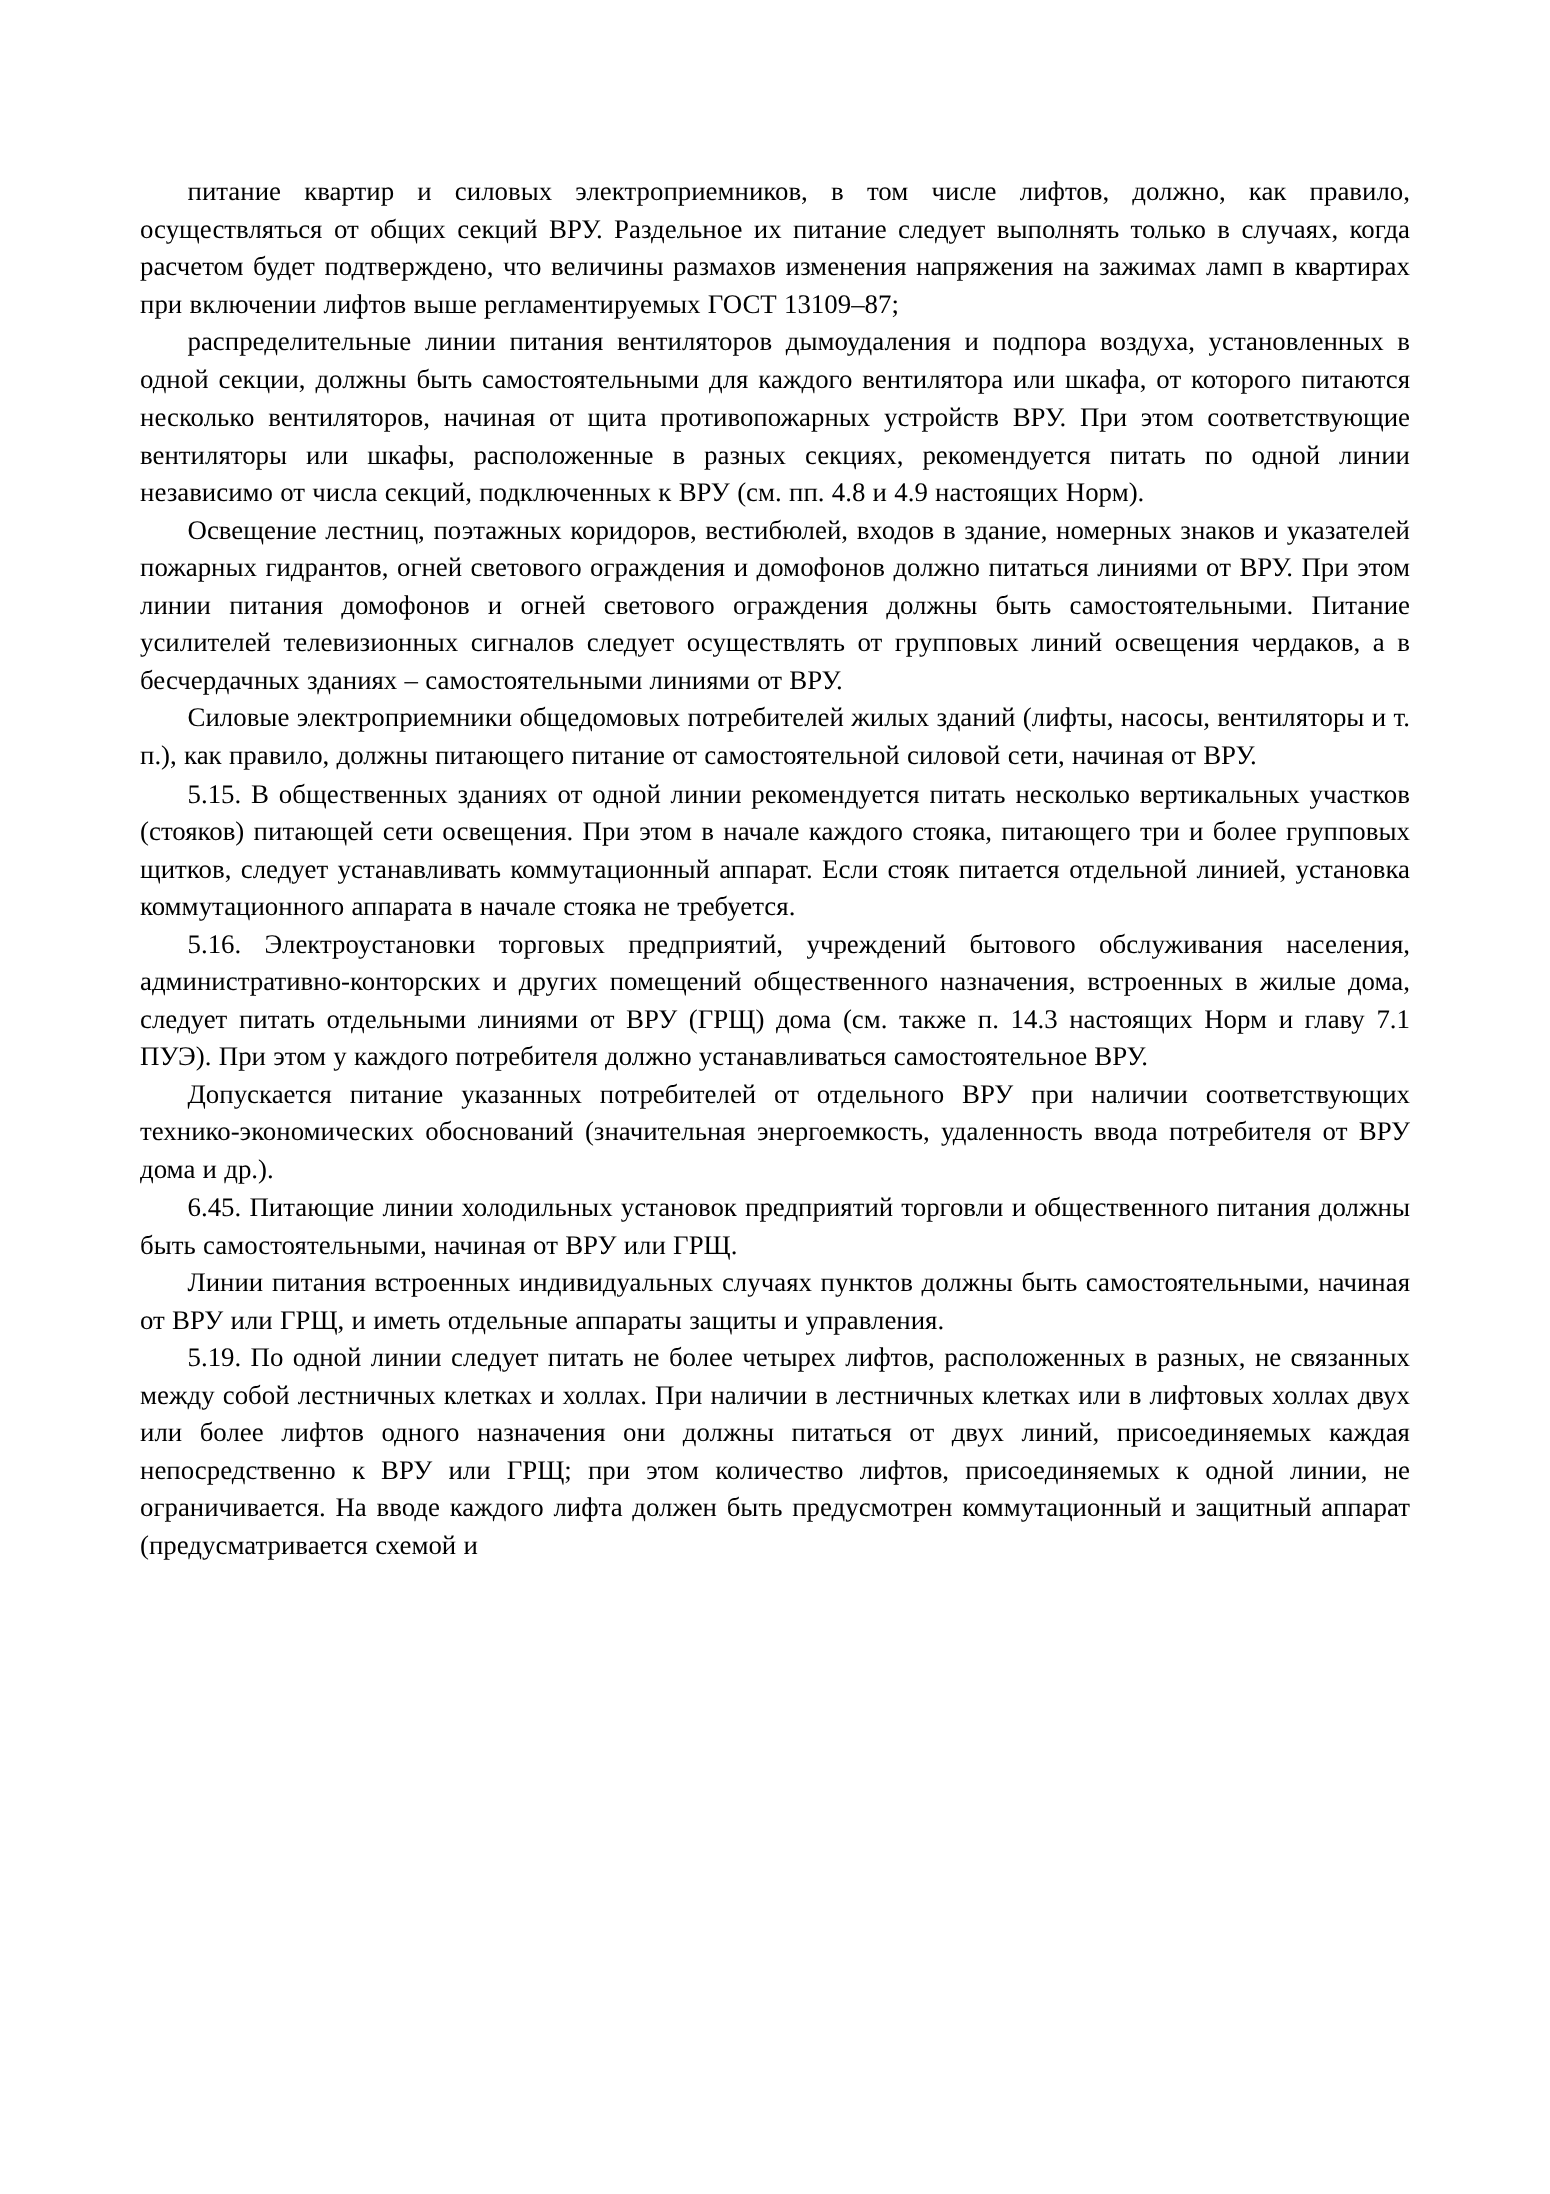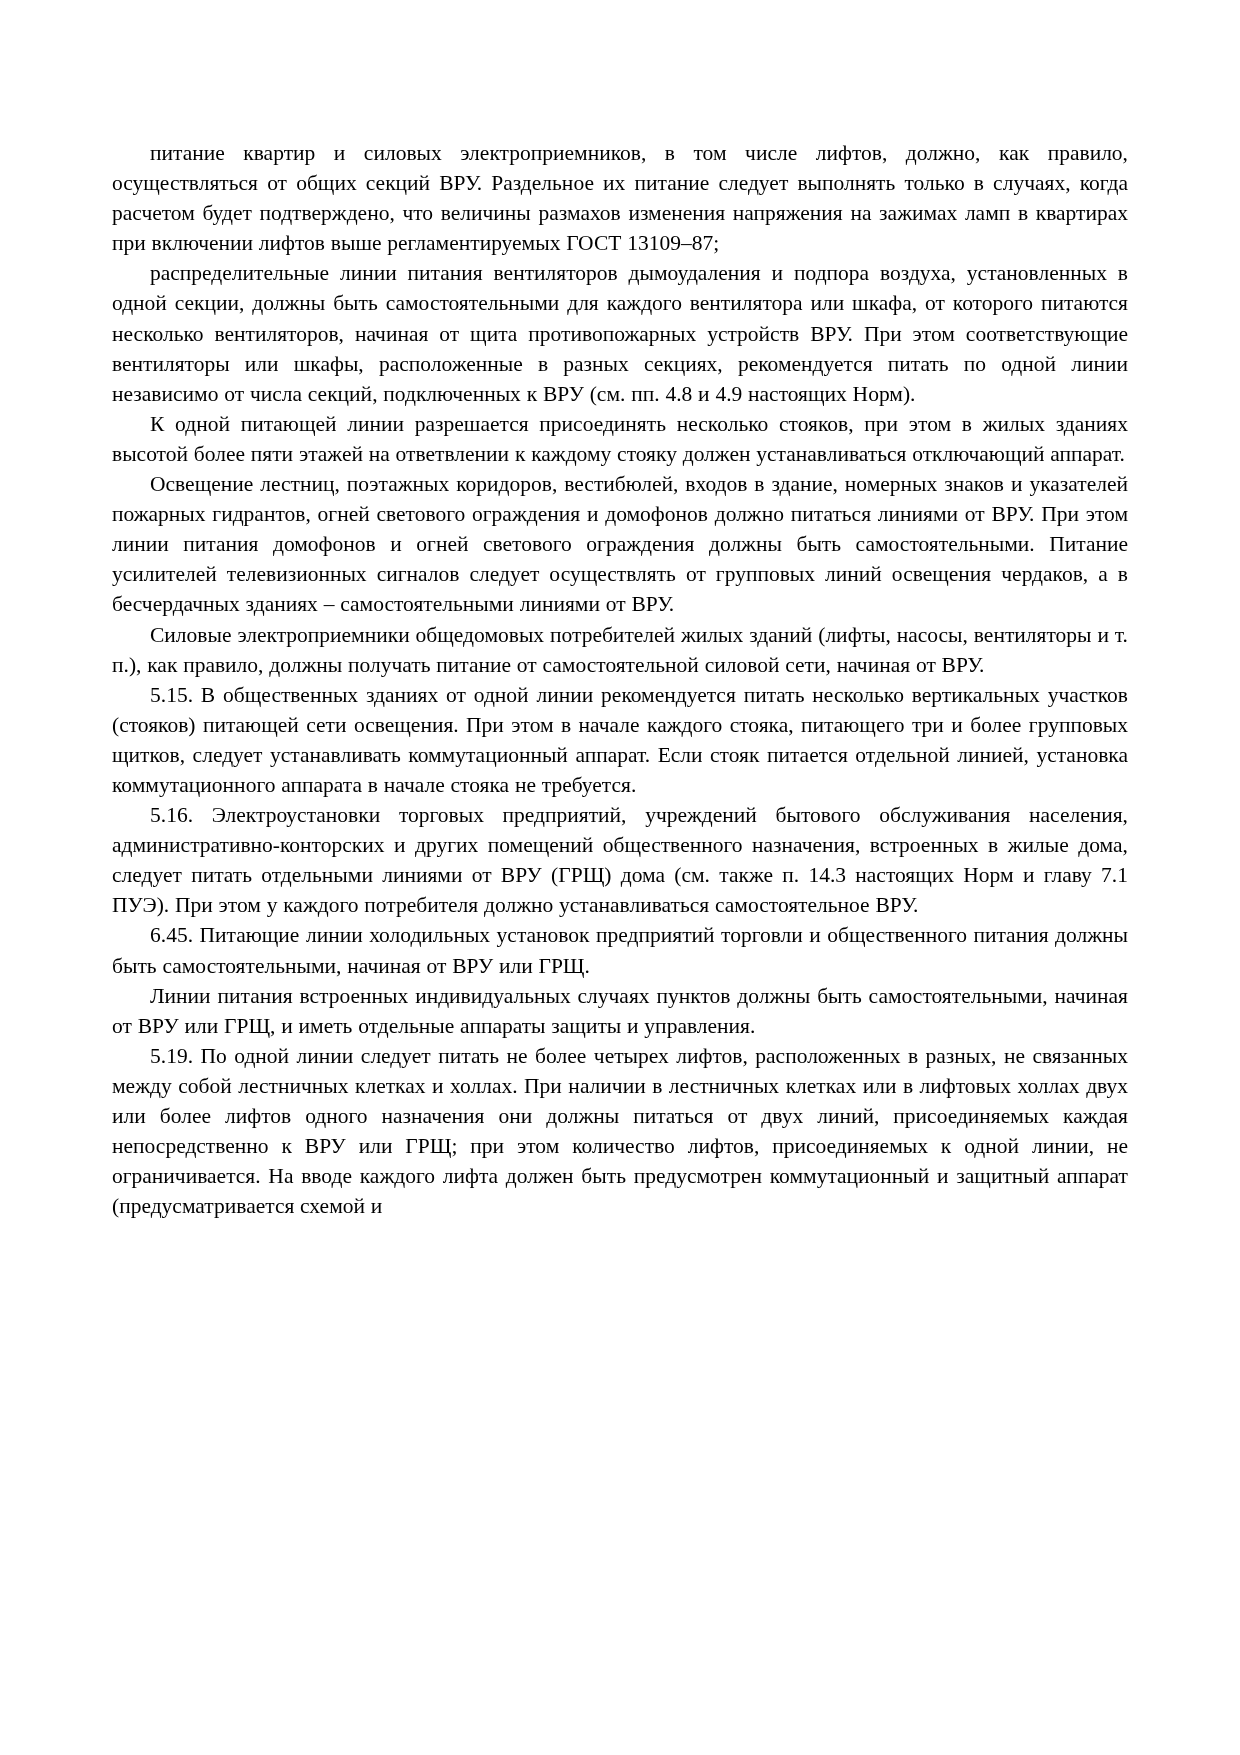--- a/index.html
+++ b/index.html
@@ -40,22 +40,22 @@
     margin-bottom: 0;
   }
 </style>
 </head>
 <body>
 
 <div class="page">
   <div class="doc-body">
     <p class="para">питание квартир и силовых электроприемников, в том числе лифтов, должно, как правило, осуществляться от общих секций ВРУ. Раздельное их питание следует выполнять только в случаях, когда расчетом будет подтверждено, что величины размахов изменения напряжения на зажимах ламп в квартирах при включении лифтов выше регламентируемых ГОСТ 13109–87;</p>
     <p class="para">распределительные линии питания вентиляторов дымоудаления и подпора воздуха, установленных в одной секции, должны быть самостоятельными для каждого вентилятора или шкафа, от которого питаются несколько вентиляторов, начиная от щита противопожарных устройств ВРУ. При этом соответствующие вентиляторы или шкафы, расположенные в разных секциях, рекомендуется питать по одной линии независимо от числа секций, подключенных к ВРУ (см. пп. 4.8 и 4.9 настоящих Норм).</p>
-    <p class="para">К одной питающей линии разрешается присоединять несколько стояков, при этом в жилых зданиях высотой более пяти этажей на ответвлении к каждому стояку должен устанавливаться отключающий аппарат.</p>
     <p class="para">Освещение лестниц, поэтажных коридоров, вестибюлей, входов в здание, номерных знаков и указателей пожарных гидрантов, огней светового ограждения и домофонов должно питаться линиями от ВРУ. При этом линии питания домофонов и огней светового ограждения должны быть самостоятельными. Питание усилителей телевизионных сигналов следует осуществлять от групповых линий освещения чердаков, а в бесчердачных зданиях – самостоятельными линиями от ВРУ.</p>
-    <p class="para">Силовые электроприемники общедомовых потребителей жилых зданий (лифты, насосы, вентиляторы и т. п.), как правило, должны получать питание от самостоятельной силовой сети, начиная от ВРУ.</p>
+    <p class="para">Силовые электроприемники общедомовых потребителей жилых зданий (лифты, насосы, вентиляторы и т. п.), как правило, должны питающего питание от самостоятельной силовой сети, начиная от ВРУ.</p>
     <p class="para">5.15. В общественных зданиях от одной линии рекомендуется питать несколько вертикальных участков (стояков) питающей сети освещения. При этом в начале каждого стояка, питающего три и более групповых щитков, следует устанавливать коммутационный аппарат. Если стояк питается отдельной линией, установка коммутационного аппарата в начале стояка не требуется.</p>
     <p class="para">5.16. Электроустановки торговых предприятий, учреждений бытового обслуживания населения, административно-конторских и других помещений общественного назначения, встроенных в жилые дома, следует питать отдельными линиями от ВРУ (ГРЩ) дома (см. также п. 14.3 настоящих Норм и главу 7.1 ПУЭ). При этом у каждого потребителя должно устанавливаться самостоятельное ВРУ.</p>
+    <p class="para">Допускается питание указанных потребителей от отдельного ВРУ при наличии соответствующих технико-экономических обоснований (значительная энергоемкость, удаленность ввода потребителя от ВРУ дома и др.).</p>
     <p class="para">6.45. Питающие линии холодильных установок предприятий торговли и общественного питания должны быть самостоятельными, начиная от ВРУ или ГРЩ.</p>
     <p class="para">Линии питания встроенных индивидуальных случаях пунктов должны быть самостоятельными, начиная от ВРУ или ГРЩ, и иметь отдельные аппараты защиты и управления.</p>
     <p class="para">5.19. По одной линии следует питать не более четырех лифтов, расположенных в разных, не связанных между собой лестничных клетках и холлах. При наличии в лестничных клетках или в лифтовых холлах двух или более лифтов одного назначения они должны питаться от двух линий, присоединяемых каждая непосредственно к ВРУ или ГРЩ; при этом количество лифтов, присоединяемых к одной линии, не ограничивается. На вводе каждого лифта должен быть предусмотрен коммутационный и защитный аппарат (предусматривается схемой и</p>
   </div>
 </div>
 
 </body></html>

